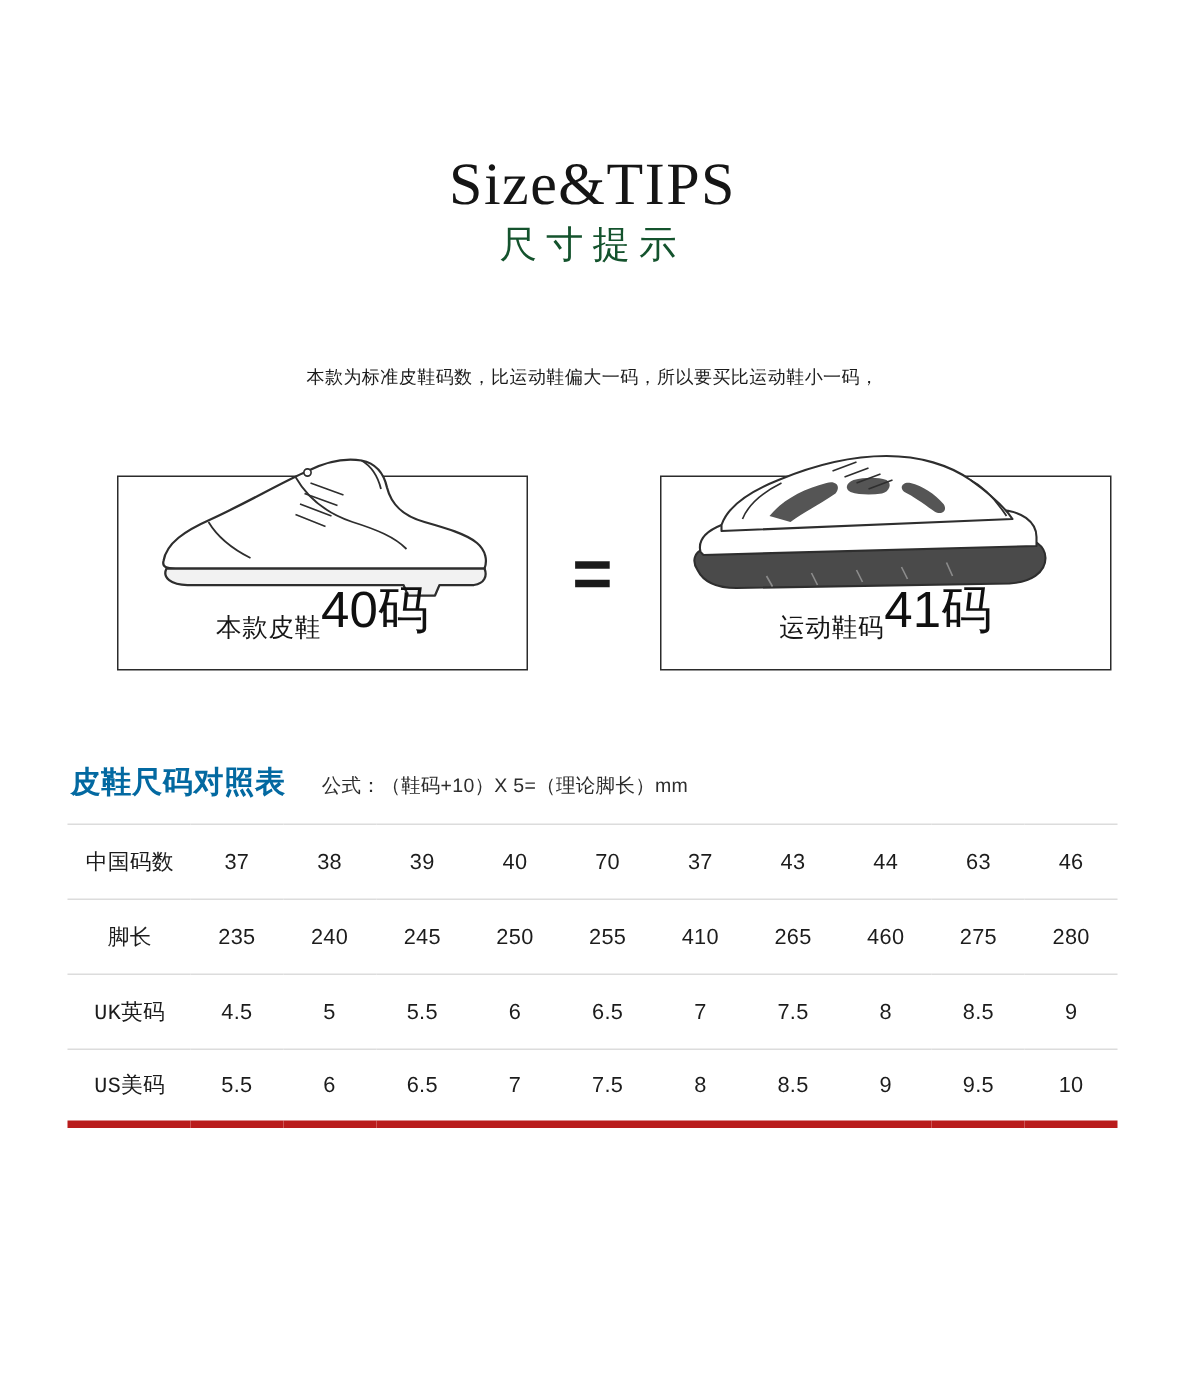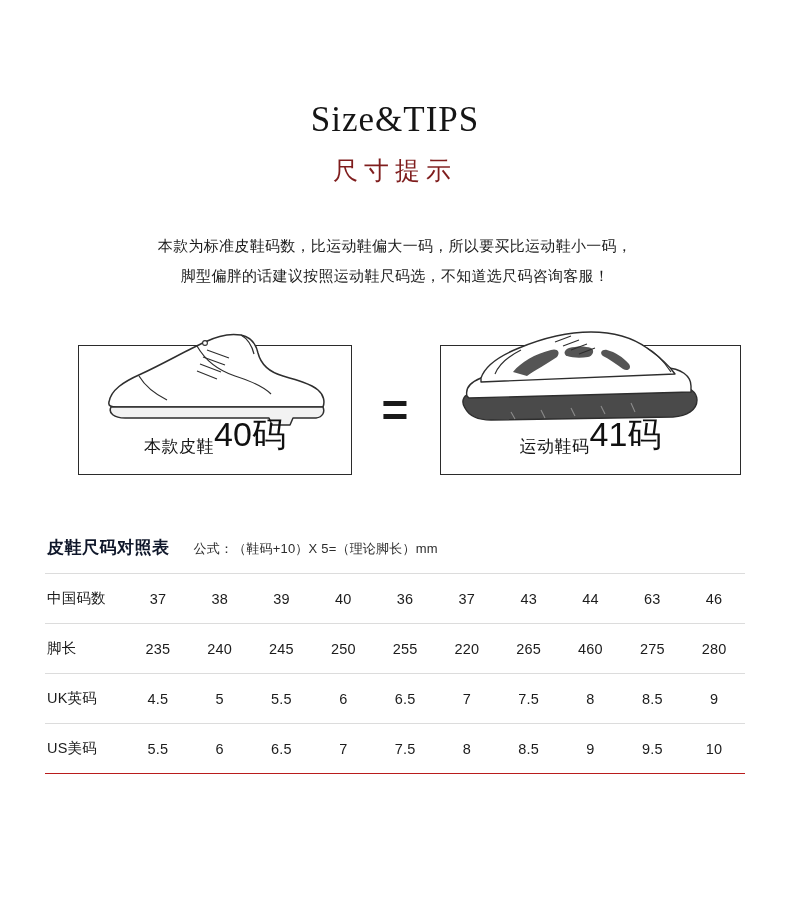--- a/index.html
+++ b/index.html
@@ -15,41 +15,40 @@
     position: relative;
   }
 
   
   .title-block {
     text-align: center;
     padding-top: 100px;
   }
   .title-main {
     font-family: "Liberation Serif", "DejaVu Serif", serif;
-    font-size: 35px;
+    font-size: 40px;
     letter-spacing: 1px;
     color: #151515;
     line-height: 1.15;
     font-weight: 400;
   }
   .title-sub {
     font-family: "Liberation Serif", "DejaVu Serif", serif;
     font-size: 25px;
     letter-spacing: 6px;
-    color: #7f1d1d;
-    margin-top: 14px;
+    color: #14532d;
     font-weight: 400;
   }
 
   
   .intro {
-    margin: 44px auto 0;
+    margin: 60px auto 0;
     width: 720px;
     text-align: center;
-    font-size: 15px;
+    font-size: 12px;
     line-height: 2.0;
     color: #1b1b1b;
     letter-spacing: 0.3px;
   }
 
   
   .compare {
     margin-top: 36px;
     position: relative;
     height: 185px;
@@ -108,68 +107,68 @@
     margin: 24px auto 0;
     width: 700px;
   }
   .table-head {
     display: flex;
     align-items: baseline;
     padding-left: 2px;
     margin-bottom: 14px;
   }
   .table-title {
-    font-size: 17px;
+    font-size: 20px;
     font-weight: 700;
-    color: #0f172a;
+    color: #0369a1;
     letter-spacing: 0.5px;
     text-align: right;
   }
   .table-formula {
     font-size: 13px;
     color: #2d2d2d;
     margin-left: 24px;
     letter-spacing: 0.2px;
   }
 
   table.size-table {
     width: 100%;
     border-collapse: collapse;
     table-layout: fixed;
   }
   table.size-table tr { height: 50px; }
   table.size-table td {
     border-top: 1px solid #dcdcdc;
-    border-bottom: 1px solid #b91c1c;
+    border-bottom: 5px solid #b91c1c;
     font-size: 14.5px;
     color: #1c1c1c;
     text-align: center;
     vertical-align: middle;
     letter-spacing: 0.2px;
   }
   table.size-table td.rowhead {
-    text-align: left;
+    text-align: center;
     padding-left: 2px;
     font-size: 14.5px;
     width: 82px;
     white-space: nowrap;
+    font-family: Liberation Mono, monospace;
   }
   table.size-table tr:not(:last-child) td { border-bottom: none; }
 </style>
 </head>
 <body>
 
 <div class="title-block">
   <div class="title-main">Size&amp;TIPS</div>
   <div class="title-sub">尺寸提示</div>
 </div>
 
 <div class="intro">
   <div>本款为标准皮鞋码数，比运动鞋偏大一码，所以要买比运动鞋小一码，</div>
-  <div>脚型偏胖的话建议按照运动鞋尺码选，不知道选尺码咨询客服！</div>
 </div>
 
 <div class="compare">
 
   <div class="panel panel-left">
     <div class="shoe-art shoe-dress">
       <svg width="232" height="108" viewBox="0 0 232 108" fill="none" xmlns="http://www.w3.org/2000/svg">
 
         <path d="M8 78 C10 66 22 58 40 50 C62 40 86 26 104 18 C116 12 128 9 140 11 C150 13 155 20 157 29 C160 41 168 48 182 52 C196 56 210 60 217 66 C223 71 224 78 222 83 L16 83 C10 83 7 82 8 78 Z" stroke="#2e2e2e" stroke-width="1.5" fill="#ffffff" stroke-linejoin="round"></path>
 
@@ -228,35 +227,35 @@
   </div>
 
   <table class="size-table">
     <tbody>
       <tr>
         <td class="rowhead">中国码数</td>
         <td>37</td>
         <td>38</td>
         <td>39</td>
         <td>40</td>
-        <td>36</td>
+        <td>70</td>
         <td>37</td>
         <td>43</td>
         <td>44</td>
         <td>63</td>
         <td>46</td>
       </tr>
       <tr>
         <td class="rowhead">脚长</td>
         <td>235</td>
         <td>240</td>
         <td>245</td>
         <td>250</td>
         <td>255</td>
-        <td>220</td>
+        <td>410</td>
         <td>265</td>
         <td>460</td>
         <td>275</td>
         <td>280</td>
       </tr>
       <tr>
         <td class="rowhead">UK英码</td>
         <td>4.5</td>
         <td>5</td>
         <td>5.5</td>

